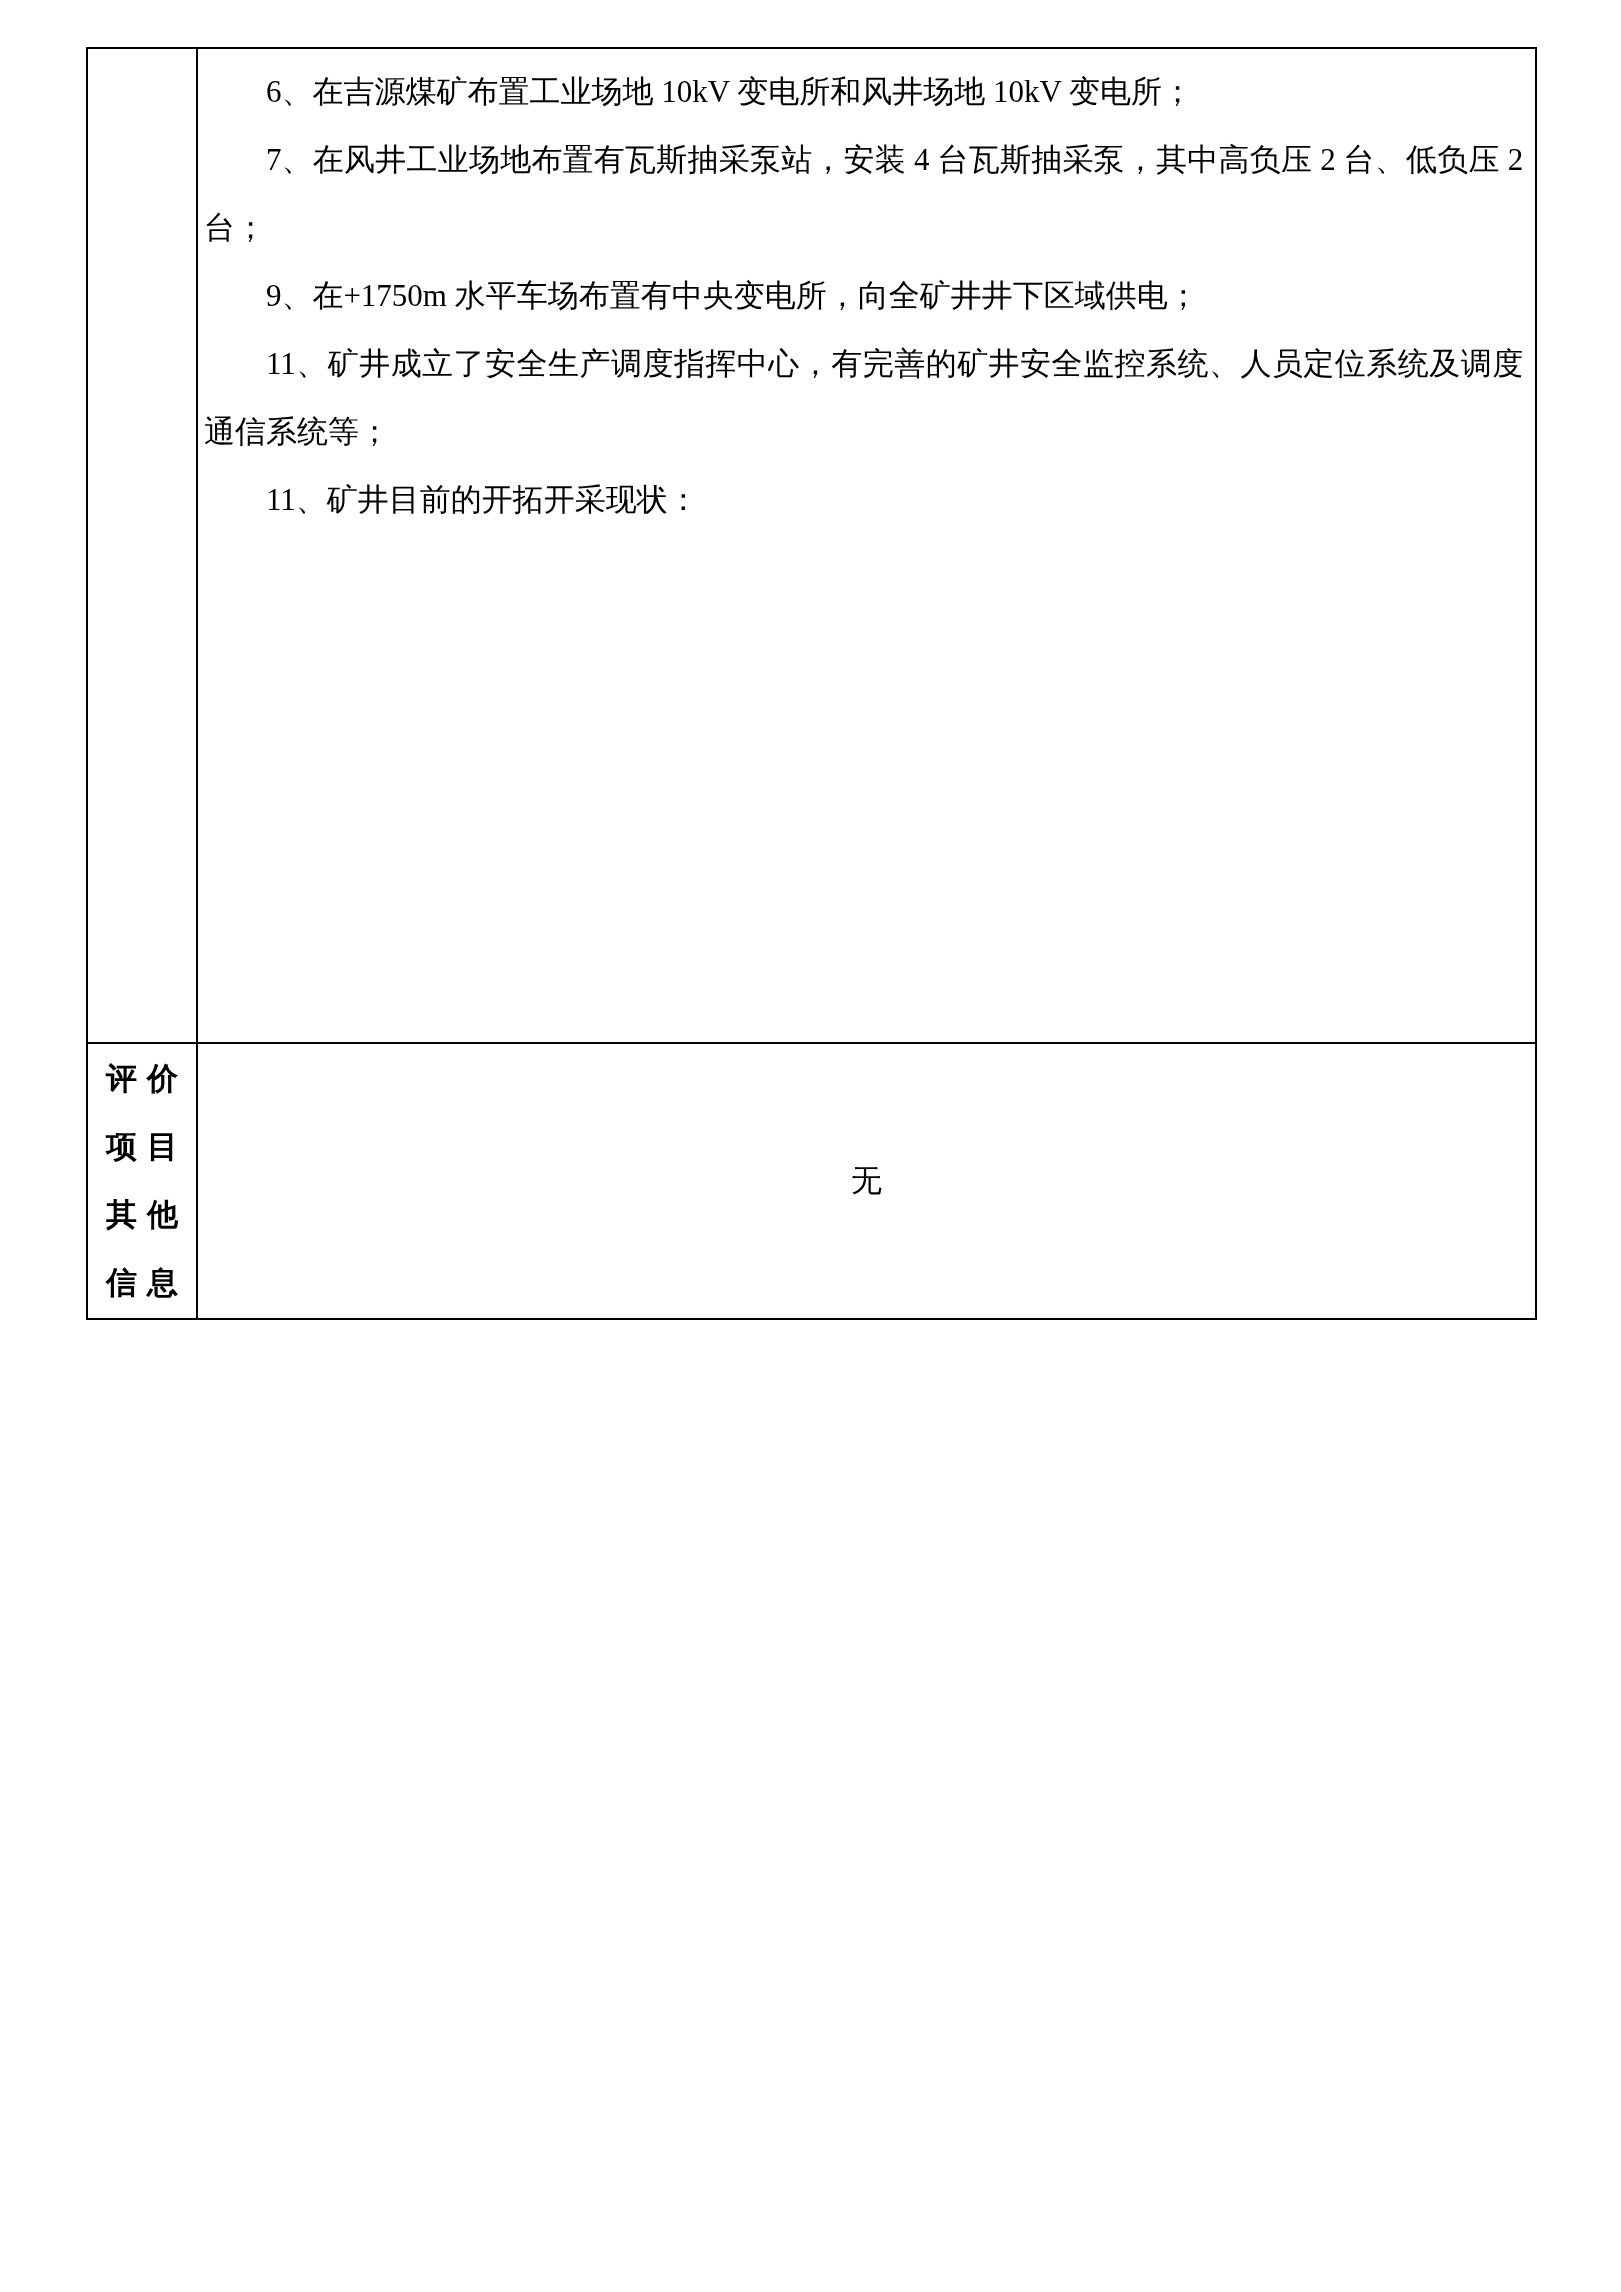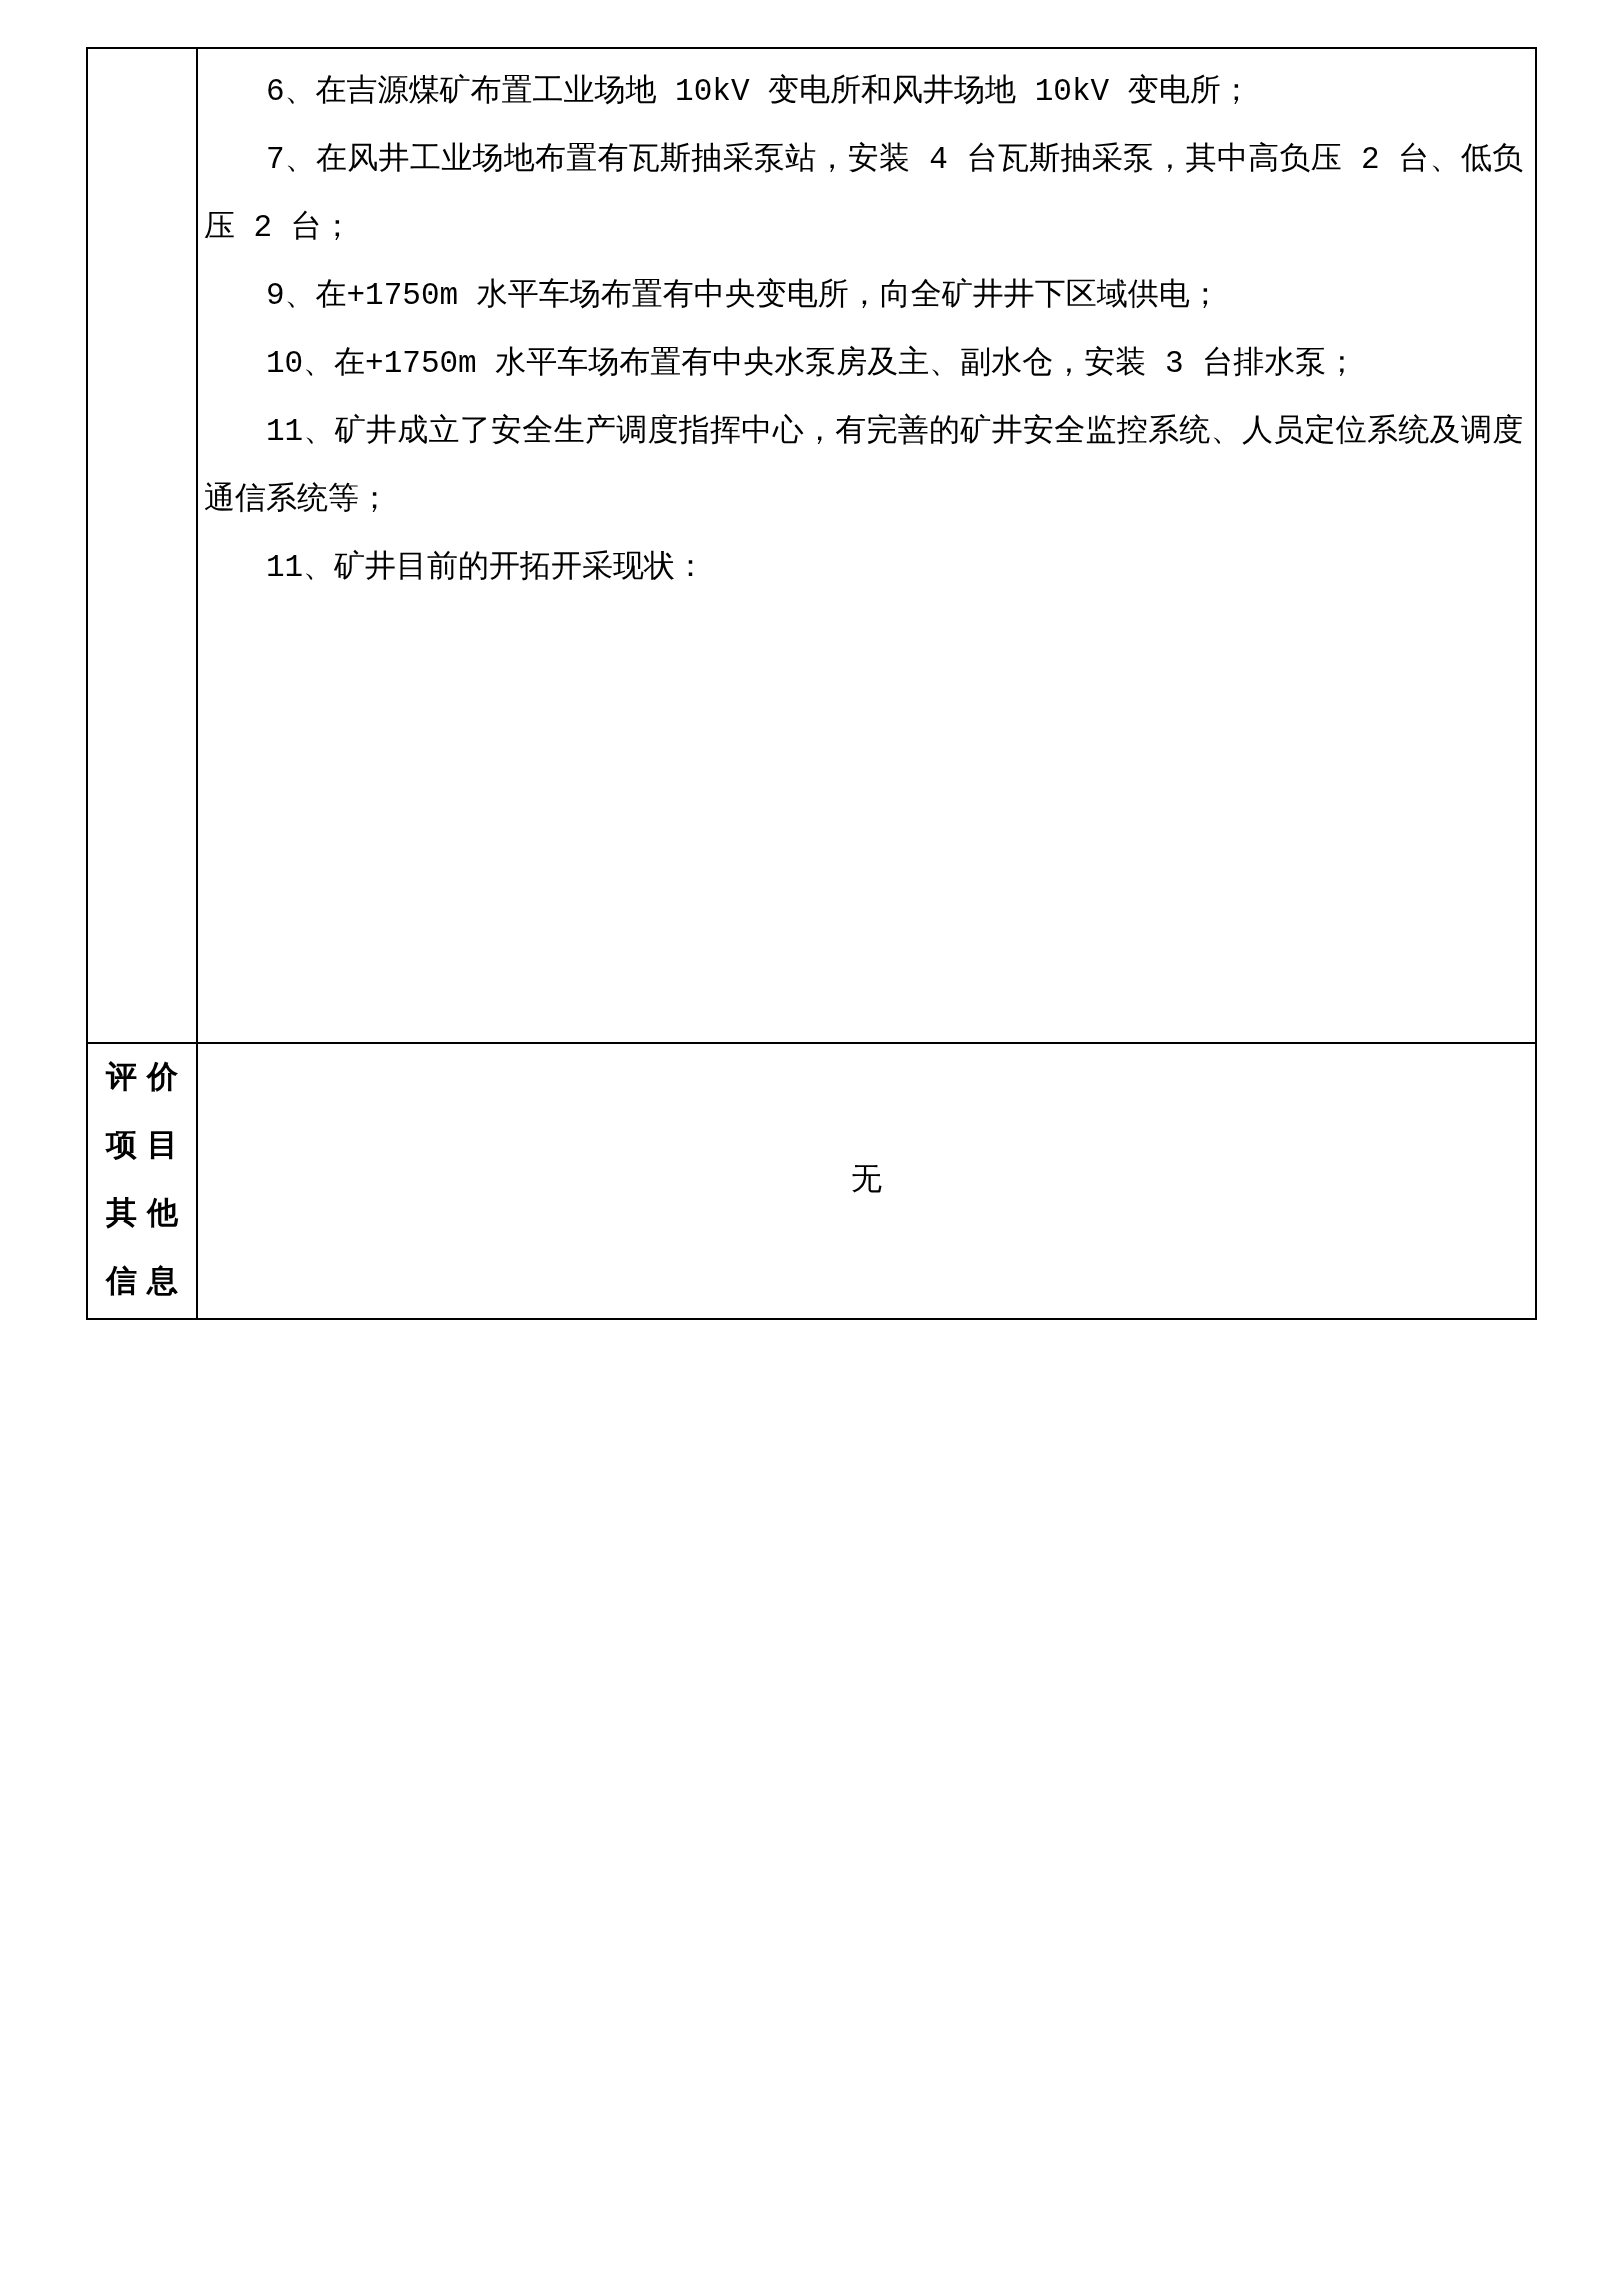--- a/index.html
+++ b/index.html
@@ -1,15 +1,15 @@
 <!DOCTYPE html>
 <html><head>
 <meta charset="utf-8">
 <style>
-  * { margin: 0; padding: 0; box-sizing: border-box; font-family: Liberation Mono, monospace; }
+  * { margin: 0; padding: 0; box-sizing: border-box; }
   html, body {
     background: #ffffff;
     font-family: "Liberation Serif", "DejaVu Serif", serif;
     color: #000000;
   }
   .page {
     position: relative;
     width: 1621px;
     height: 2293px;
     background: #ffffff;
@@ -83,21 +83,20 @@
 
 <div class="page">
   <div class="doc-table">
 
     <div class="row-main">
       <div class="cell-label-empty"></div>
       <div class="cell-body">
         <p>6、在吉源煤矿布置工业场地 10kV 变电所和风井场地 10kV 变电所；</p>
         <p>7、在风井工业场地布置有瓦斯抽采泵站，安装 4 台瓦斯抽采泵，其中高负压 2 台、低负压 2 台；</p>
         <p>9、在+1750m 水平车场布置有中央变电所，向全矿井井下区域供电；</p>
-        <p>10、在+1750m 水平车场布置有中央水泵房及主、副水仓，安装 3 台排水泵；</p>
         <p>11、矿井成立了安全生产调度指挥中心，有完善的矿井安全监控系统、人员定位系统及调度通信系统等；</p>
         <p>11、矿井目前的开拓开采现状：</p>
       </div>
     </div>
 
     <div class="row-other">
       <div class="cell-row-header">
         <div class="header-line">
           <span>评</span>
           <span>价</span>

